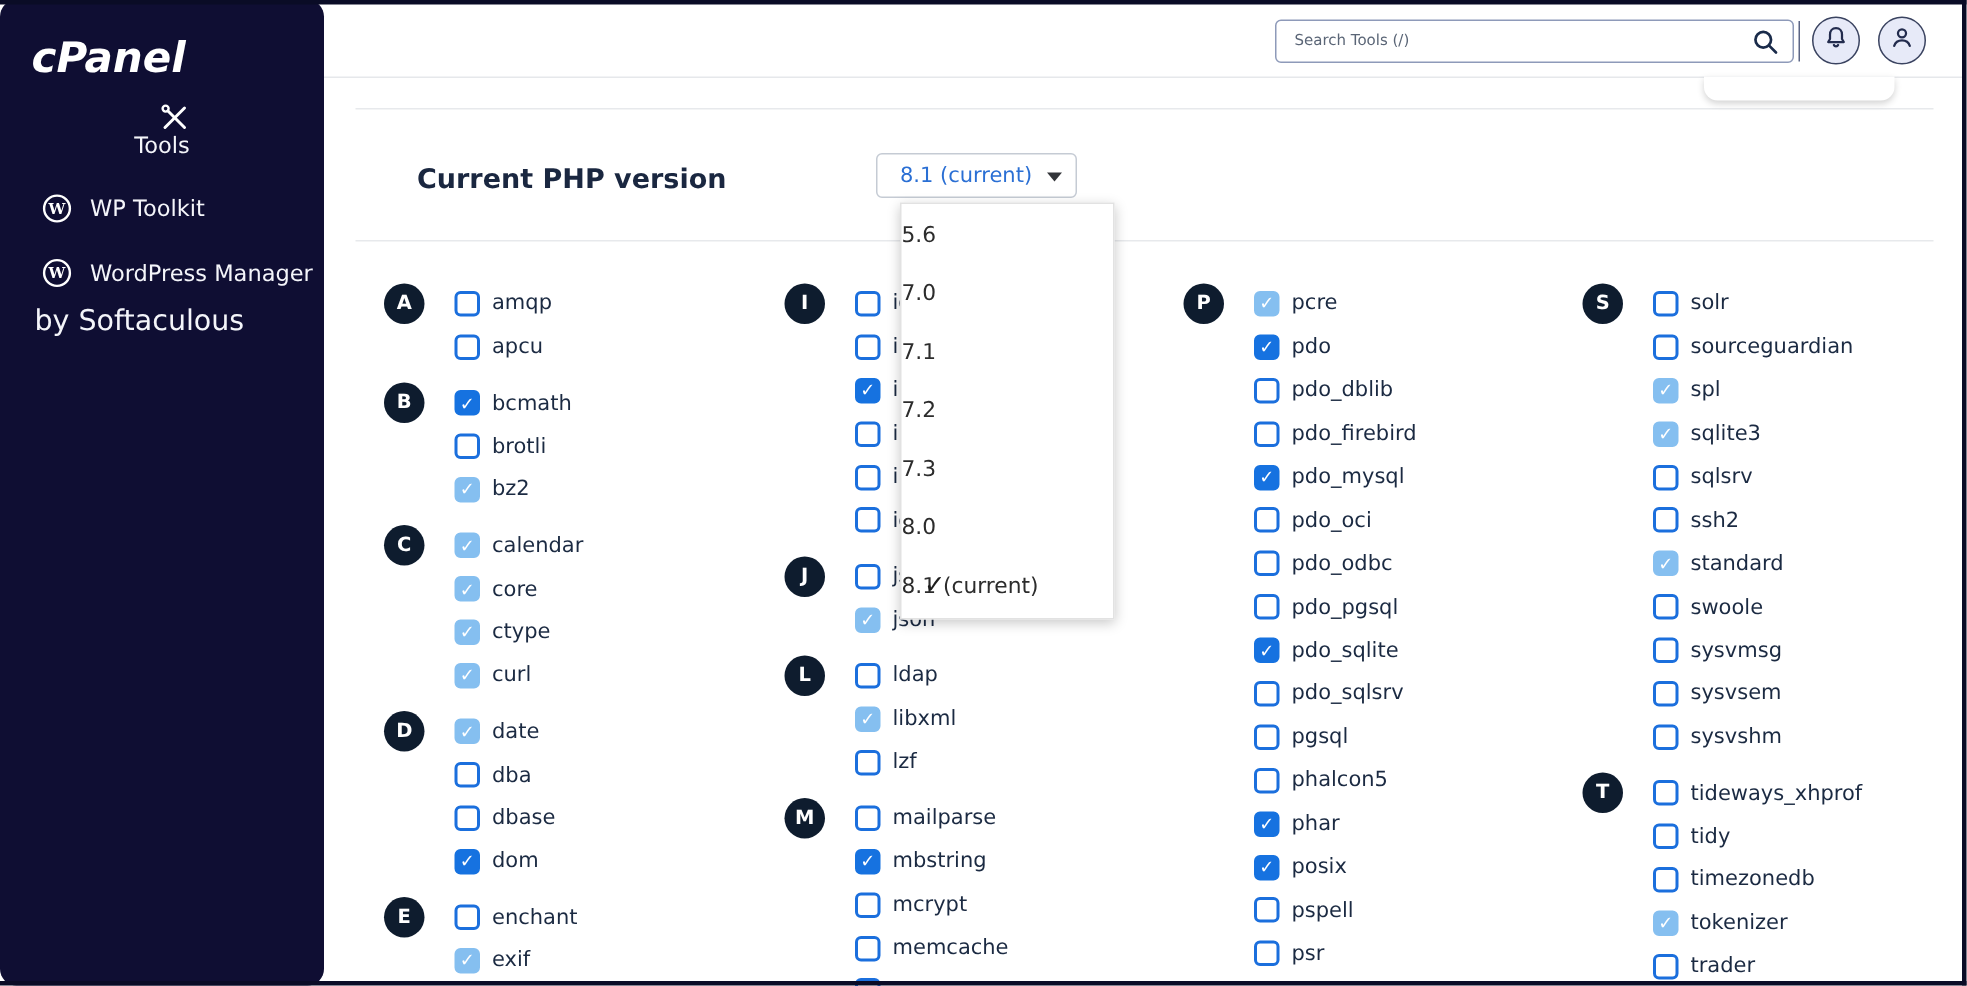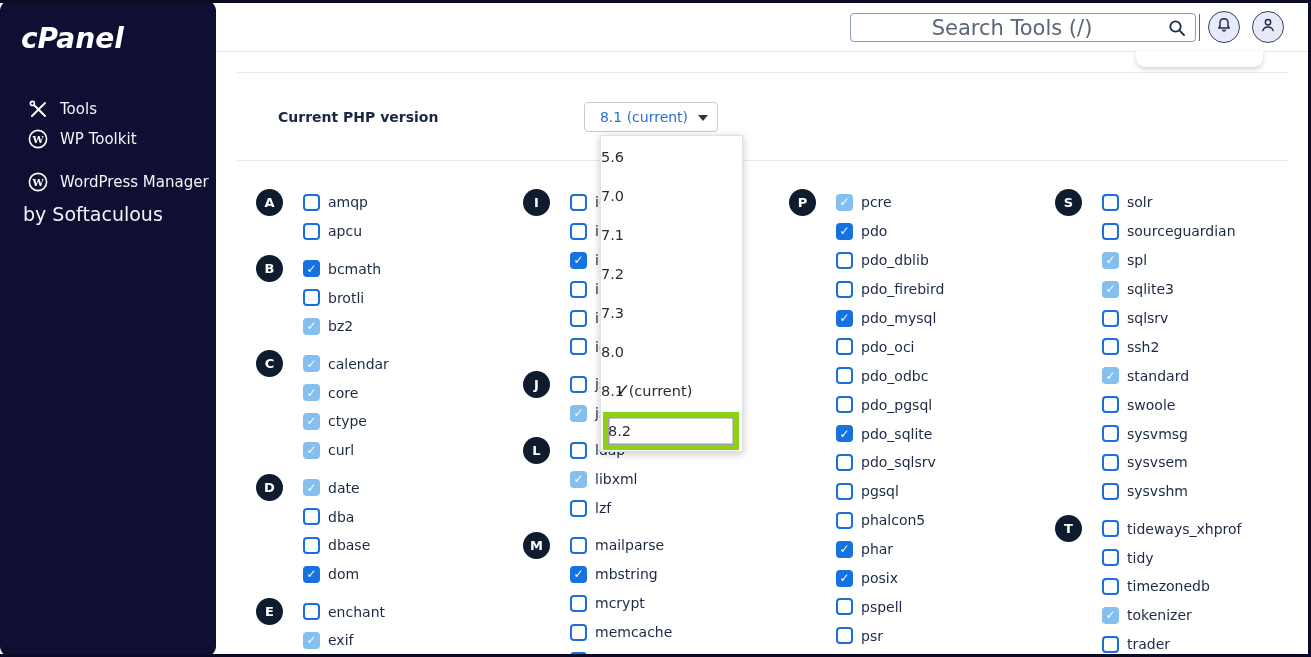--- a/index.html
+++ b/index.html
@@ -22,41 +22,41 @@
   .side-item .s-label { font-size:15px; color:#f4f5fa; white-space:nowrap; }
   .side-sublabel { position:absolute; left:23px; top:203px; font-size:19px; color:#f4f5fa; }
 
   
   .topbar { position:absolute; left:216px; top:3px; width:1092px; height:49px;
     background:#fff; border-bottom:1px solid #e6e8eb; z-index:10; }
   .search-box { position:absolute; left:634px; top:10px; width:346px; height:29px;
     border:1px solid #8e9ab9; border-radius:4px; background:#fff; }
   .search-box input { position:absolute; left:0; top:0; width:100%; height:100%;
     border:none; outline:none; border-radius:4px; padding:0 34px 0 12px;
-    font-size:21px; color:#1d4ed8; font-family:inherit; background:transparent;text-align:center; }
+    font-size:10px; color:#1d4ed8; font-family:inherit; background:transparent; }
   .search-box input::placeholder { color:#5a6576; opacity:1; }
   .search-icon { position:absolute; right:9px; top:5px; width:18px; height:18px; }
   .tb-sep { position:absolute; left:983px; top:11px; width:1px; height:27px; background:#5b6585; }
   .tb-circle { position:absolute; top:8px; width:32px; height:32px; border-radius:50%;
     background:#e7eaf8; border:1.5px solid #3a4360; display:flex; align-items:center;
     justify-content:center; cursor:pointer; }
   #bell-btn { left:992px; }
   #user-btn { left:1036px; }
 
   
   .partial-button { position:absolute; left:1136px; top:51px; width:127px; height:16px;
     background:#fff; border-radius:0 0 9px 9px; box-shadow:0 2px 5px rgba(0,0,0,.18);
     z-index:12; }
 
   
   .divider { position:absolute; left:237px; width:1052px; height:1px; background:#e7e9ec; }
   #divider-1 { top:72px; }
   #divider-2 { top:160px; }
 
-  .php-label { position:absolute; left:278px; top:109px; font-size:14px;
+  .php-label { position:absolute; left:278px; top:109px; font-size:18px;
     font-weight:bold; color:#1a2740; }
   .php-select { position:absolute; left:584px; top:102px; width:134px; height:30px;
     background:#fff; border:1px solid #c5cbd4; border-radius:4px; display:flex;
     align-items:center; justify-content:center; cursor:pointer; z-index:20; }
   .php-select .sel-text { font-size:14px; color:#2a6fd4; margin-right:14px; }
   .php-select .caret { position:absolute; right:9px; top:12px; width:0; height:0;
     border-left:5px solid transparent; border-right:5px solid transparent;
     border-top:6px solid #33353a; }
 
   
@@ -85,21 +85,21 @@
   .cb.checked { background:#1672e0; border-color:#1672e0; }
   .cb.light { background:#85bff0; border-color:#85bff0; }
   .ext-label { font-size:14px; color:#1b2a42; white-space:nowrap; }
 </style>
 </head>
 <body>
 
 <div class="sidebar">
   <div class="logo">cPanel</div>
 
-  <div class="side-item" style="top:94px;">
+  <div class="side-item" style="top:68px;flex-direction:column;">
     <span class="s-icon">
       <svg width="19" height="19" viewBox="0 0 19 19" fill="none" stroke="#fff" stroke-width="2" stroke-linecap="round">
         <path d="M3 16 L16 3"></path>
           <path d="M3 3 L16 16"></path>
         <circle cx="3.4" cy="3.4" r="2" fill="#0f0e33" stroke="#fff" stroke-width="1.6"></circle>
       </svg>
     </span>
     <span class="s-label">Tools</span>
   </div>
 
@@ -479,20 +479,17 @@
     <div class="menu-item">
       <span>7.3</span>
     </div>
     <div class="menu-item">
       <span>8.0</span>
     </div>
     <div class="menu-item">
       <span class="check">✓</span>
       <span>8.1 (current)</span>
     </div>
-    <div class="menu-item hl">
-      <span>8.2</span>
-    </div>
   </div>
 
 <div class="frame-edge" id="edge-top"></div>
 <div class="frame-edge" id="edge-right"></div>
 <div class="frame-edge" id="edge-bottom"></div>
 
 </body></html>

